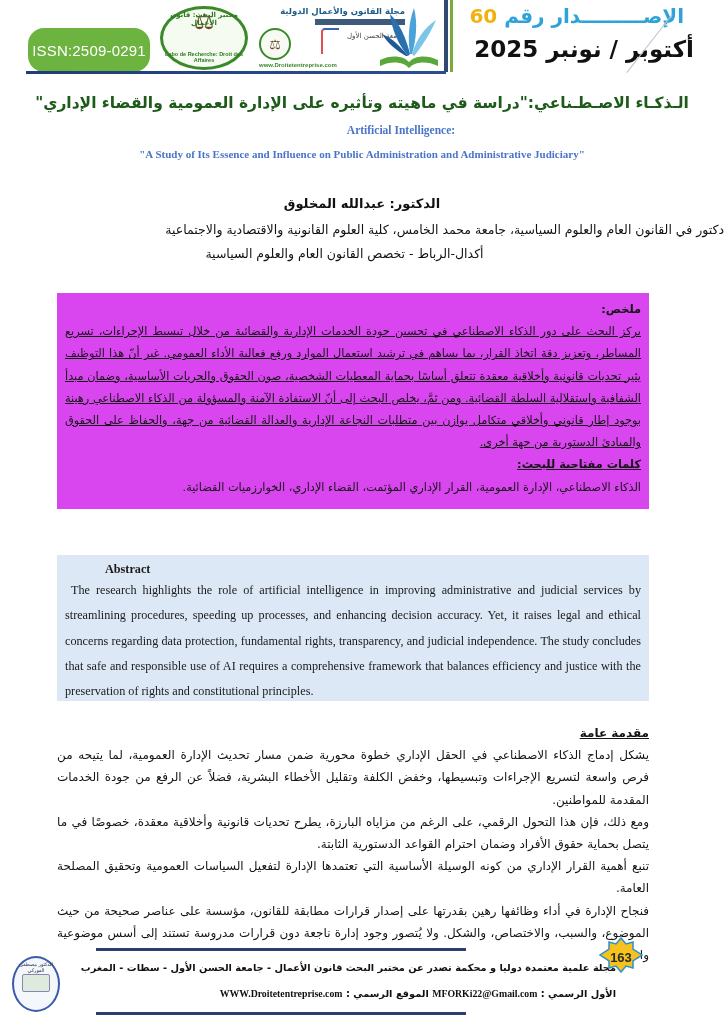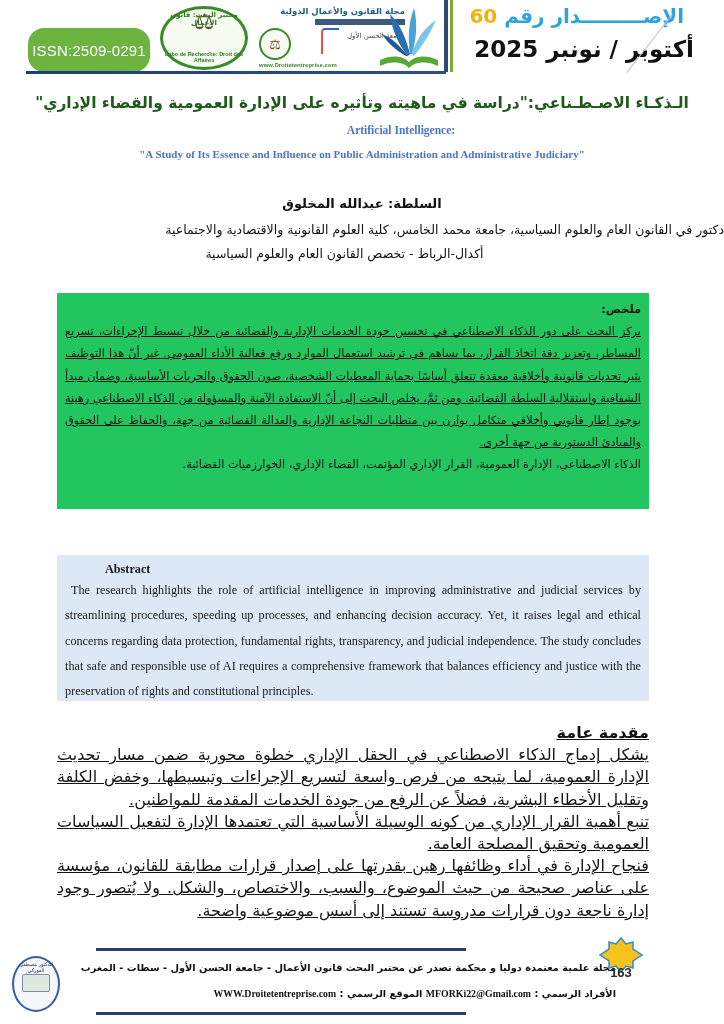--- a/index.html
+++ b/index.html
@@ -93,62 +93,62 @@
     font-size: 12.5px; color: #111;
   }
   .affil2 {
     position: absolute; left: 0; top: 246px; width: 689px; text-align: center; direction: rtl;
     font-size: 12.5px; color: #111;
   }
 
   
   .ar-abstract {
     position: absolute; left: 57px; top: 293px; width: 592px; height: 216px;
-    background: #22c55e; direction: rtl; text-align: justify; padding: 6px 8px 0 8px;
+    background: #d946ef; direction: rtl; text-align: justify; padding: 6px 8px 0 8px;
     font-size: 11.3px; line-height: 22.2px; color: #141414;
   }
   .ar-abstract .heading { font-weight: bold; }
   .ar-abstract .kw-heading { font-weight: bold; text-decoration: underline; }
   .ar-abstract p { text-align-last: right; text-decoration: underline; }
 
   
   .en-abstract {
     position: absolute; left: 57px; top: 555px; width: 592px; height: 146px;
     background: #dce8f5; padding: 6px 8px 0 8px;
     font-family: "Liberation Serif", serif; font-size: 12.2px; line-height: 25.3px; color: #1a1a1a;
     text-align: justify;
   }
   .en-abstract .heading { font-weight: bold; line-height: 16px; margin-bottom: 1px; margin-left: 40px; }
   .en-abstract p { text-indent: 6px; }
 
   
   .intro {
     position: absolute; left: 57px; top: 722px; width: 592px; direction: rtl; text-align: justify;
-    font-size: 16px; line-height: 22.2px; color: #141414; text-decoration: underline;
+    font-size: 12px; line-height: 22.2px; color: #141414;
   }
   .intro .heading { font-weight: bold; text-decoration: underline; }
   .intro p { text-align-last: right; }
 
   
   .footer-rule-top { position: absolute; left: 96px; top: 948px; width: 370px; height: 3px; background: #2a3f6e; }
   .footer-rule-bot { position: absolute; left: 96px; top: 1012px; width: 370px; height: 3px; background: #2a3f6e; }
   .footer-line1 {
     position: absolute; right: 108px; top: 962px; direction: rtl; white-space: nowrap;
     font-size: 9.8px; font-weight: bold; color: #111;
   }
   .footer-line2 {
     position: absolute; right: 108px; top: 988px; direction: rtl; white-space: nowrap;
     font-size: 9.8px; font-weight: bold; color: #111;
   }
   .footer-line2 .en { font-family: "Liberation Serif", serif; direction: ltr; unicode-bidi: embed; }
   .page-badge {
     position: absolute; left: 599px; top: 937px; width: 44px; height: 36px;
   }
   .page-badge span {
-    position: absolute; left: 0; top: 17px; width: 44px; height: 36px;
+    position: absolute; left: 0; top: 2px; width: 44px; height: 36px;
     display: flex; align-items: center; justify-content: center;
     font-family: "Liberation Sans", sans-serif; font-size: 13px; font-weight: bold; color: #2a2a2a;
   }
   .stamp {
     position: absolute; left: 12px; top: 956px; width: 48px; height: 56px;
     border: 2px solid #3b5aa8; border-radius: 50%; background: #f4f7fc;
   }
   .stamp .inner {
     position: absolute; left: 8px; top: 16px; width: 28px; height: 18px;
     background: #dfeadf; border: 1px solid #88a; border-radius: 2px;
@@ -192,50 +192,52 @@
     <span>الإصـــــــــدار رقم</span>
     <span class="num">60</span>
   </div>
   <div class="date-line">أكتوبر / نونبر 2025</div>
   <div class="diag"></div>
 </div>
 
 <div class="title-ar">الـذكـاء الاصـطـناعي:"دراسة في ماهيته وتأثيره على الإدارة العمومية والقضاء الإداري"</div>
 <div class="title-en1">Artificial Intelligence:</div>
 <div class="title-en2">"A Study of Its Essence and Influence on Public Administration and Administrative Judiciary"</div>
-<div class="author">السلطة: عبدالله المخلوق</div>
+<div class="author">الدكتور: عبدالله المخلوق</div>
 <div class="affil1">دكتور في القانون العام والعلوم السياسية، جامعة محمد الخامس، كلية العلوم القانونية والاقتصادية والاجتماعية</div>
 <div class="affil2">أكدال-الرباط - تخصص القانون العام والعلوم السياسية</div>
 
 <div class="ar-abstract">
   <div class="heading">ملخص:</div>
   <p>يركز البحث على دور الذكاء الاصطناعي في تحسين جودة الخدمات الإدارية والقضائية من خلال تبسيط الإجراءات، تسريع المساطر، وتعزيز دقة اتخاذ القرار، بما يساهم في ترشيد استعمال الموارد ورفع فعالية الأداء العمومي. غير أنّ هذا التوظيف يثير تحديات قانونية وأخلاقية معقدة تتعلق أساسًا بحماية المعطيات الشخصية، صون الحقوق والحريات الأساسية، وضمان مبدأ الشفافية واستقلالية السلطة القضائية. ومن ثمَّ، يخلص البحث إلى أنّ الاستفادة الآمنة والمسؤولة من الذكاء الاصطناعي رهينة بوجود إطار قانوني وأخلاقي متكامل يوازن بين متطلبات النجاعة الإدارية والعدالة القضائية من جهة، والحفاظ على الحقوق والمبادئ الدستورية من جهة أخرى.</p>
+  <div class="kw-heading">كلمات مفتاحية للبحث:</div>
   <div>الذكاء الاصطناعي، الإدارة العمومية، القرار الإداري المؤتمت، القضاء الإداري، الخوارزميات القضائية.</div>
 </div>
 
 <div class="en-abstract">
   <div class="heading">Abstract</div>
   <p>The research highlights the role of artificial intelligence in improving administrative and judicial services by streamlining procedures, speeding up processes, and enhancing decision accuracy. Yet, it raises legal and ethical concerns regarding data protection, fundamental rights, transparency, and judicial independence. The study concludes that safe and responsible use of AI requires a comprehensive framework that balances efficiency and justice with the preservation of rights and constitutional principles.</p>
 </div>
 
 <div class="intro">
   <div class="heading">مقدمة عامة</div>
   <p>يشكل إدماج الذكاء الاصطناعي في الحقل الإداري خطوة محورية ضمن مسار تحديث الإدارة العمومية، لما يتيحه من فرص واسعة لتسريع الإجراءات وتبسيطها، وخفض الكلفة وتقليل الأخطاء البشرية، فضلاً عن الرفع من جودة الخدمات المقدمة للمواطنين.</p>
+  <p>ومع ذلك، فإن هذا التحول الرقمي، على الرغم من مزاياه البارزة، يطرح تحديات قانونية وأخلاقية معقدة، خصوصًا في ما يتصل بحماية حقوق الأفراد وضمان احترام القواعد الدستورية الثابتة.</p>
   <p>تنبع أهمية القرار الإداري من كونه الوسيلة الأساسية التي تعتمدها الإدارة لتفعيل السياسات العمومية وتحقيق المصلحة العامة.</p>
   <p>فنجاح الإدارة في أداء وظائفها رهين بقدرتها على إصدار قرارات مطابقة للقانون، مؤسسة على عناصر صحيحة من حيث الموضوع، والسبب، والاختصاص، والشكل. ولا يُتصور وجود إدارة ناجعة دون قرارات مدروسة تستند إلى أسس موضوعية واضحة.</p>
 </div>
 
 <div class="stamp">
   <div class="txt">الدكتور مصطفى الفوركي</div>
   <div class="inner"></div>
 </div>
 <div class="footer-rule-top"></div>
 <div class="footer-line1">مجلة علمية معتمدة  دوليا و محكمة تصدر عن مختبر البحث قانون الأعمال - جامعة الحسن الأول - سطات - المغرب</div>
 <div class="footer-line2">
-  <span>الأفراد الرسمي :</span>
+  <span>الأول الرسمي :</span>
   <span class="en">MFORKi22@Gmail.com</span>
   <span>الموقع الرسمي :</span>
   <span class="en">WWW.Droitetentreprise.com</span>
 </div>
 <div class="footer-rule-bot"></div>
 
 <div class="page-badge">
   <svg width="44" height="36" viewBox="0 0 44 36">
     <polygon points="22,1 27,7 34,5 34,12 43,18 34,24 34,31 27,29 22,35 17,29 10,31 10,24 1,18 10,12 10,5 17,7" fill="#f7c21b" stroke="#2b8fd0" stroke-width="1.5"></polygon>
   </svg>

